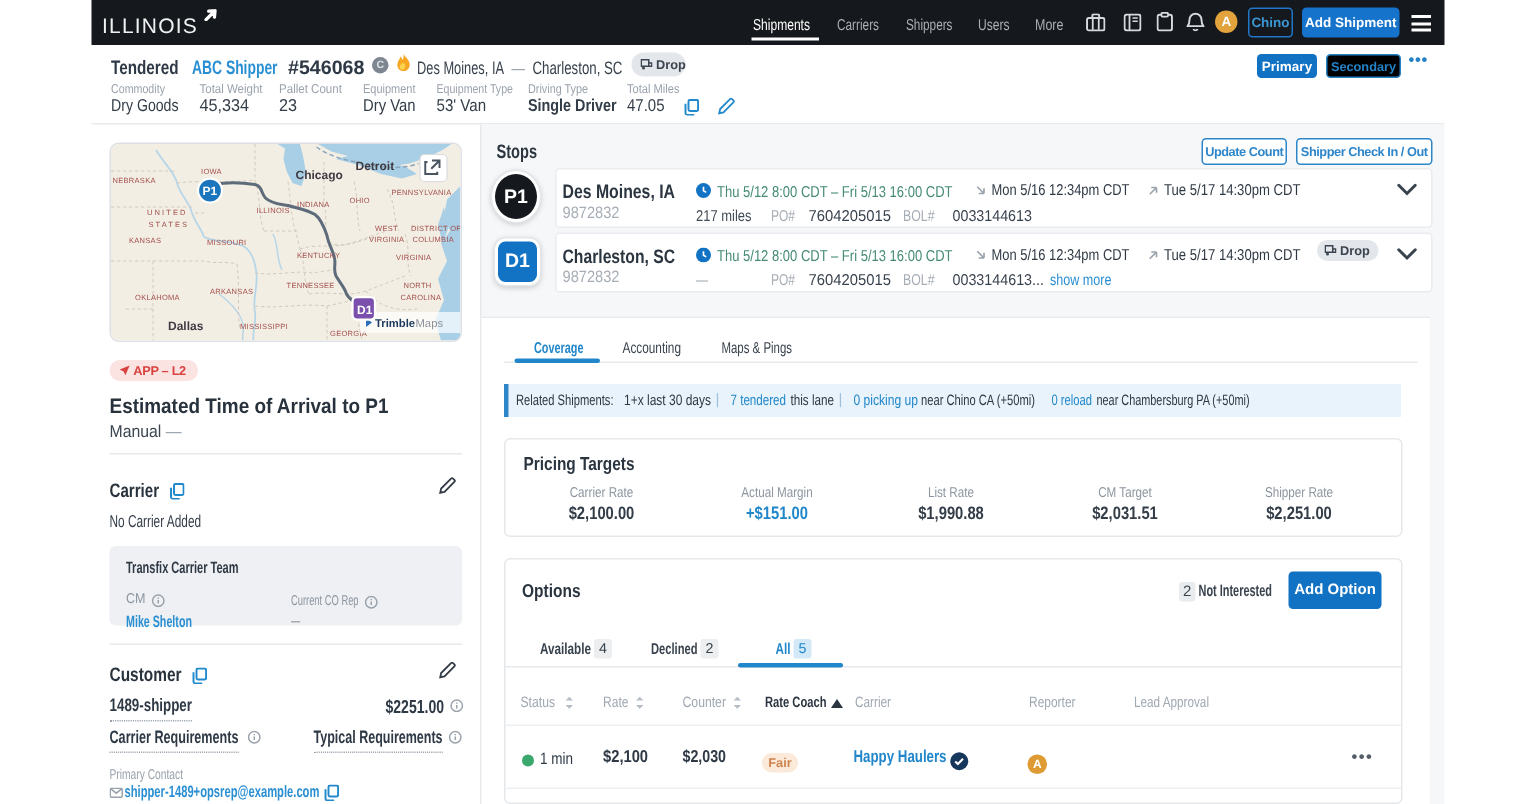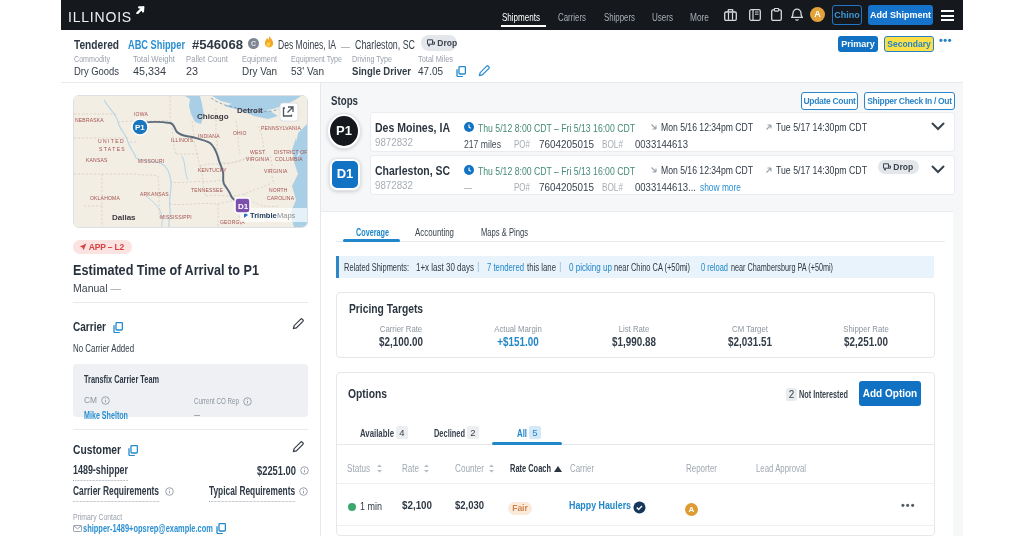--- a/index.html
+++ b/index.html
@@ -50,21 +50,21 @@
     <path d="M5.6 7.2c1.2 1.3 1.5 2.4 1 3.8-.4 1.2-1.7 1.8-2.8 1.3-1.2-.6-1.4-2-.8-3.1.5-.9 1.2-1 1.6-2 .4.5.6.9.6 1.5.3-.5.4-1 .4-1.5z" fill="#fcd34d"></path>
   </svg>
 <div class="a" style="left:278px;top:39px;font-size:12px;color:#38424d;transform:scaleX(0.713);transform-origin:0 50%;">Des Moines, IA</div>
 <div class="a" style="left:341px;top:40px;font-size:11.5px;color:#9aa2ac;transform:scaleX(0.783);transform-origin:0 50%;">—</div>
 <div class="a" style="left:355px;top:39px;font-size:12px;color:#38424d;transform:scaleX(0.737);transform-origin:0 50%;">Charleston, SC</div>
 <div class="a" style="left:421px;top:35px;width:36px;height:16px;background:#e3e6ea;border-radius:9px;color:#3c454f;font-size:8.5px;font-weight:bold;line-height:16px;padding-left:6px"><svg style="display:inline-block;vertical-align:-1px" width="8" height="8" viewBox="0 0 8 8">
       <path d="M0.5 0.8h5v4.4h-5zM5.5 3h2v2.2h-2z" fill="none" stroke="#3c454f" stroke-width="1"></path>
       <circle cx="2" cy="6.4" r="1" fill="#3c454f"></circle>
     </svg> Drop</div>
 <div class="a" style="left:838px;top:36px;width:40px;height:16px;background:#1172c4;border-radius:3px;color:#fff;font-size:9px;font-weight:bold;text-align:center;line-height:16px">Primary</div>
-<div class="a" style="left:884px;top:36px;width:50px;height:16px;background:#fde047;border:1px solid #2482c5;border-radius:3px;color:#2482c5;font-size:8.5px;font-weight:bold;text-align:center;line-height:14px">Secondary</div>
+<div class="a" style="left:884px;top:36px;width:50px;height:16px;background:#000000;border:1px solid #2482c5;border-radius:3px;color:#2482c5;font-size:8.5px;font-weight:bold;text-align:center;line-height:14px">Secondary</div>
 <div class="a" style="left:939px;top:34px;font-size:11px;color:#2482c5;font-weight:bold;letter-spacing:0.5px;">•••</div>
 <div class="a" style="left:74px;top:55px;font-size:8.5px;color:#9aa2ac;transform:scaleX(0.837);transform-origin:0 50%;">Commodity</div>
 <div class="a" style="left:133px;top:55px;font-size:8.5px;color:#9aa2ac;transform:scaleX(0.901);transform-origin:0 50%;">Total Weight</div>
 <div class="a" style="left:186px;top:55px;font-size:8.5px;color:#9aa2ac;transform:scaleX(0.906);transform-origin:0 50%;">Pallet Count</div>
 <div class="a" style="left:242px;top:55px;font-size:8.5px;color:#9aa2ac;transform:scaleX(0.861);transform-origin:0 50%;">Equipment</div>
 <div class="a" style="left:291px;top:55px;font-size:8.5px;color:#9aa2ac;transform:scaleX(0.832);transform-origin:0 50%;">Equipment Type</div>
 <div class="a" style="left:352px;top:55px;font-size:8.5px;color:#9aa2ac;transform:scaleX(0.849);transform-origin:0 50%;">Driving Type</div>
 <div class="a" style="left:418px;top:55px;font-size:8.5px;color:#9aa2ac;transform:scaleX(0.871);transform-origin:0 50%;">Total Miles</div>
 <div class="a" style="left:74px;top:65px;font-size:11.5px;color:#333d48;transform:scaleX(0.819);transform-origin:0 50%;">Dry Goods</div>
 <div class="a" style="left:133px;top:65px;font-size:11.5px;color:#333d48;transform:scaleX(0.939);transform-origin:0 50%;">45,334</div>

